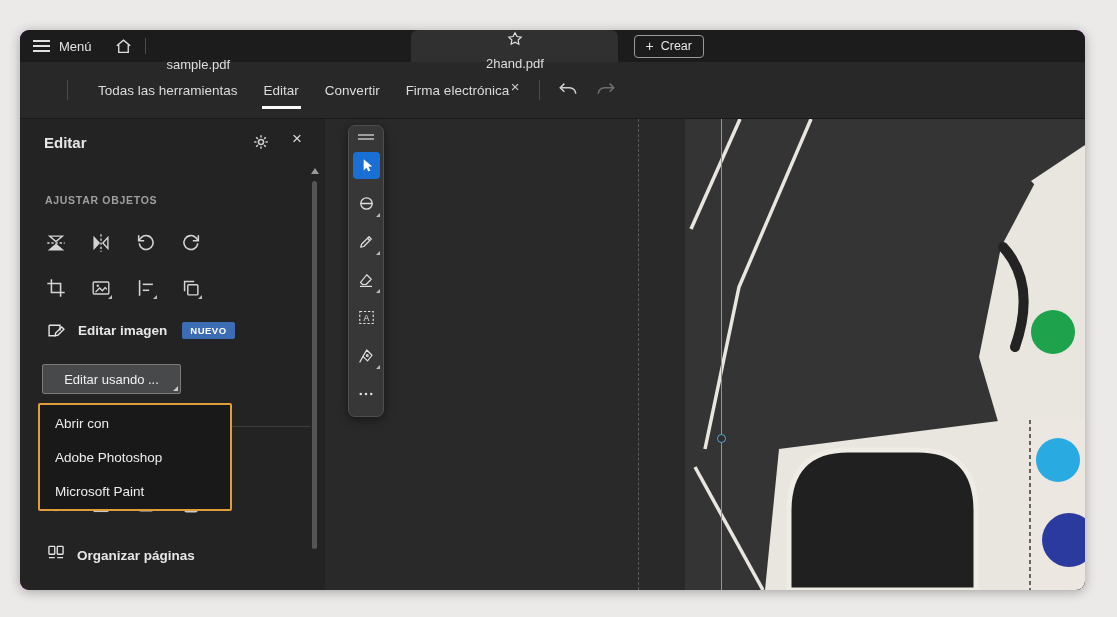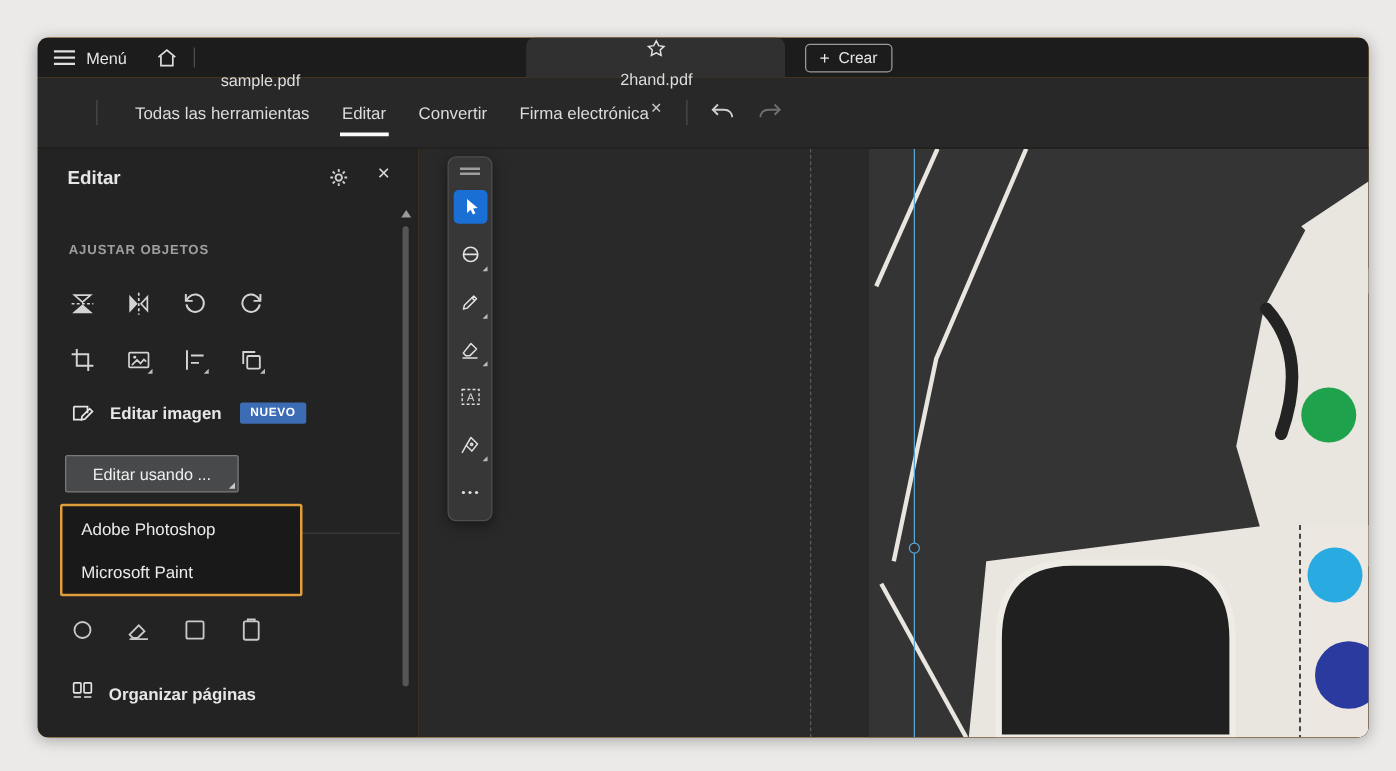--- a/index.html
+++ b/index.html
@@ -1,18 +1,18 @@
 <!DOCTYPE html>
 <html><head>
 <meta charset="utf-8">
 <style>
   * { box-sizing: border-box; margin: 0; padding: 0; }
   body { font-family: "Liberation Sans", sans-serif; background:#ebeae8; }
   .frame { position:relative; width:1117px; height:617px; background:#ebeae8; overflow:hidden; }
-  .app { position:absolute; left:30px; top:30px; width:1065px; height:560px; background:#a16207;
+  .app { position:absolute; left:20px; top:30px; width:1065px; height:560px; background:#d946ef;
          border-radius:9px; overflow:hidden; box-shadow:0 2px 12px rgba(0,0,0,.3); }
 
   
   .titlebar { height:32px; background:#1c1c1c; display:flex; align-items:center; color:#e4e4e4; font-size:13px; }
   .menu-btn { display:flex; align-items:center; gap:9px; padding:0 13px; height:100%; cursor:pointer; }
   .home-btn { display:flex; align-items:center; padding:0 9px; height:100%; cursor:pointer; }
   .vsep-t { width:1px; height:16px; background:#4b4b4b; margin:0 3px; }
   .tab { display:flex; align-items:center; height:100%; font-size:13px; color:#dedede; }
   .tab.inactive { width:262px; padding-left:18px; cursor:pointer;margin-top:36px; }
   .tab.active { width:207px; background:#303030; border-radius:7px 7px 0 0; padding:0 8px 0 10px; gap:8px; cursor:pointer;flex-direction:column; }
@@ -270,20 +270,21 @@
           </span>
           <span class="tool22">
             <svg width="22" height="22" viewBox="0 0 24 24" stroke="#c9c9c9" stroke-width="1.6" fill="none">
                 <rect x="5.5" y="4.5" width="13" height="16" rx="1.5"></rect>
                 <path d="M9,4.5 V2.8 H15 V4.5"></path>
               </svg>
           </span>
         </div>
 
         <div class="ctx-menu">
+          <div class="ctx-item">Abrir con</div>
           <div class="ctx-item">Adobe Photoshop</div>
           <div class="ctx-item">Microsoft Paint</div>
         </div>
 
         <div class="p-organize">
           <span>
             <svg width="20" height="20" viewBox="0 0 24 24" stroke="#e4e4e4" stroke-width="1.6" fill="none">
               <rect x="3.5" y="4" width="7" height="9.5" rx="0.8"></rect>
                 <rect x="13.5" y="4" width="7" height="9.5" rx="0.8"></rect>
                 <path d="M3.5,17.5 H10.5 M13.5,17.5 H20.5"></path>

